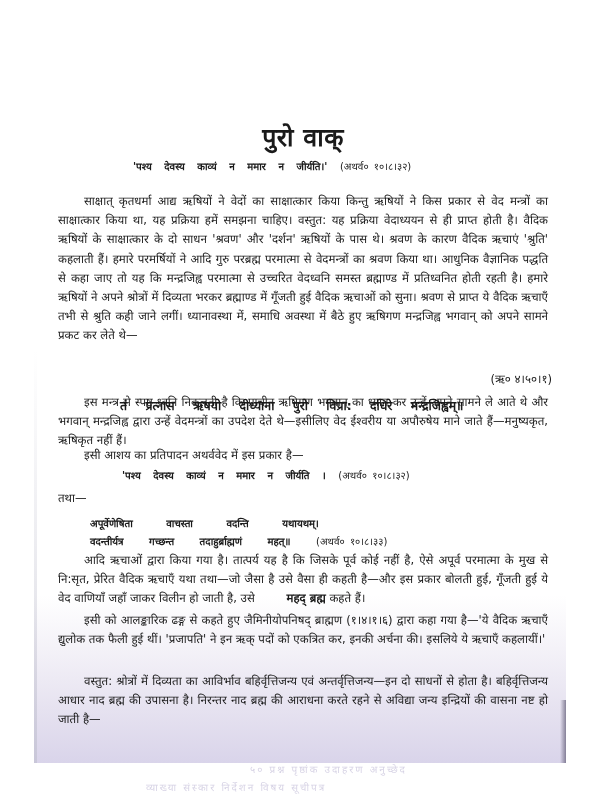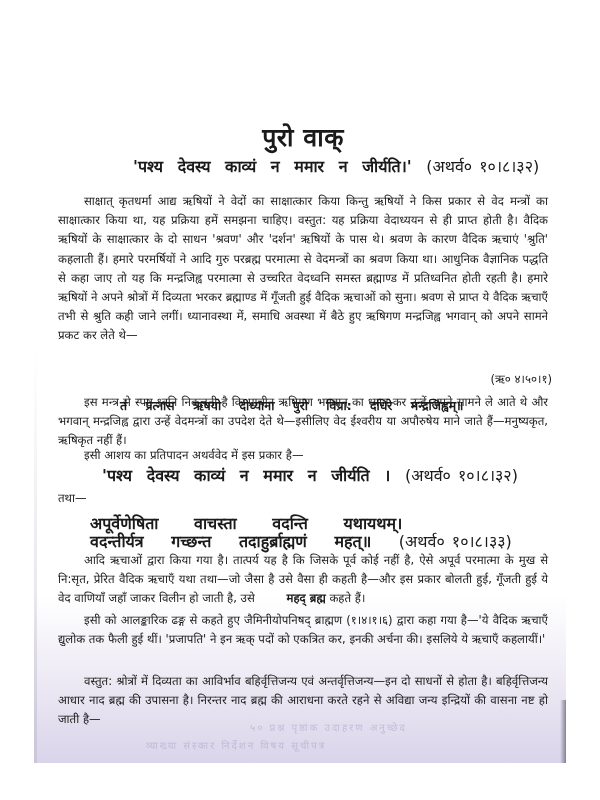--- a/index.html
+++ b/index.html
@@ -13,31 +13,31 @@
     }
     .paper-shadow-left {
       position: absolute; left: 34px; top: 350px; width: 3px; height: 413px;
       background: linear-gradient(180deg, rgba(200,200,210,0) 0%, rgba(190,190,205,0.6) 100%);
     }
     .paper-shadow-right {
       position: absolute; left: 560px; top: 700px; width: 6px; height: 63px;
       background: linear-gradient(90deg, rgba(150,145,170,0) 0%, rgba(110,105,130,0.8) 100%);
     }
     .ghost {
-      position: absolute; color: rgba(140,130,180,0.35); font-size: 10px; white-space: nowrap; letter-spacing: 2px;
+      position: absolute; color: rgba(140,130,180,0.35); font-size: 10px; white-space: nowrap; letter-spacing: 2px; margin-top: 42px;
     }
     .content {
       position: absolute; left: 58px; top: 0; width: 490px; font-size: 11.6px; line-height: 19.2px;
     }
     .title {
       position: absolute; left: 0; top: 128px; width: 100%; text-align: center;
       font-size: 25px; font-weight: bold; letter-spacing: 0.5px;
     }
     .verse-line {
-      position: absolute; white-space: nowrap; font-weight: bold; word-spacing: 9px; font-size: 16px;
+      position: absolute; white-space: nowrap; font-weight: bold; word-spacing: 9px; font-size: 10px;
     }
     .verse-line .ref { font-weight: normal; word-spacing: 2px; }
     .para {
       position: absolute; left: 0; width: 490px; text-align: justify; margin: 0;
     }
     .para .indent { display: inline-block; width: 26px; }
     .ref-right {
       position: absolute; right: 0; white-space: nowrap;
     }
     .plain-line { position: absolute; white-space: nowrap; }
@@ -68,21 +68,21 @@
 
   <div class="verse-line" style="left:62px; top:348px; font-size:12.4px; word-spacing:14px;margin-top:48px;">तं प्रत्नास ऋषयो दीध्याना पुरो विप्रा: दधिरे मन्द्रजिह्वम्॥</div>
   <div class="ref-right plain-line" style="top:370px; right:-4px;">(ऋ० ४।५०।१)</div>
 
   <p class="para" style="top:393px;">
     <span class="indent"></span><span>इस मन्त्र से स्पष्ट ध्वनि निकलती है कि प्राचीन ऋषिगण भगवान् का ध्यान कर उन्हें अपने सामने ले आते थे और भगवान् मन्द्रजिह्व द्वारा उन्हें वेदमन्त्रों का उपदेश देते थे—इसीलिए वेद ईश्वरीय या अपौरुषेय माने जाते हैं—मनुष्यकृत, ऋषिकृत नहीं हैं।</span>
   </p>
 
   <div class="plain-line" style="left:26px; top:446px;">इसी आशय का प्रतिपादन अथर्ववेद में इस प्रकार है—</div>
 
-  <div class="verse-line" style="left:44px; top:466px;">
+  <div class="verse-line" style="left:64px; top:466px;">
     <span>'पश्य देवस्य काव्यं न ममार न जीर्यति ।</span>
     <span class="ref">(अथर्व० १०।८।३२)</span>
   </div>
 
   <div class="plain-line" style="left:0; top:489px;">तथा—</div>
 
   <div class="verse-line" style="left:32px; top:514px; word-spacing:30px;">अपूर्वेणेषिता वाचस्ता वदन्ति यथायथम्।</div>
   <div class="verse-line" style="left:32px; top:532px; word-spacing:22px;">
     <span>वदन्तीर्यत्र गच्छन्त तदाहुर्ब्राह्मणं महत्॥</span>
     <span class="ref">(अथर्व० १०।८।३३)</span>

